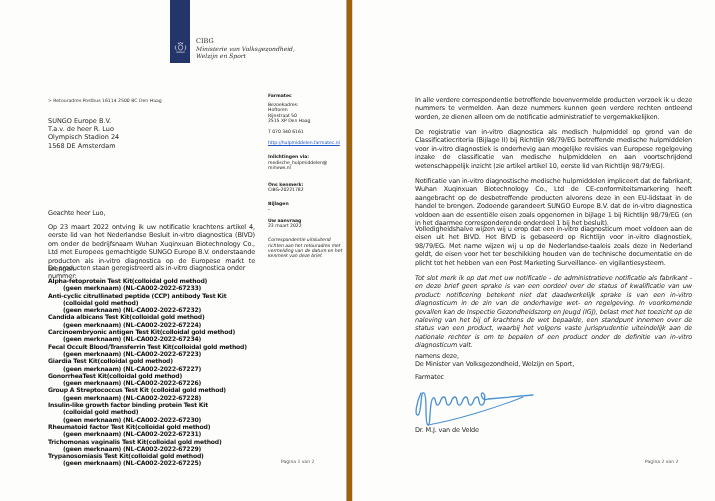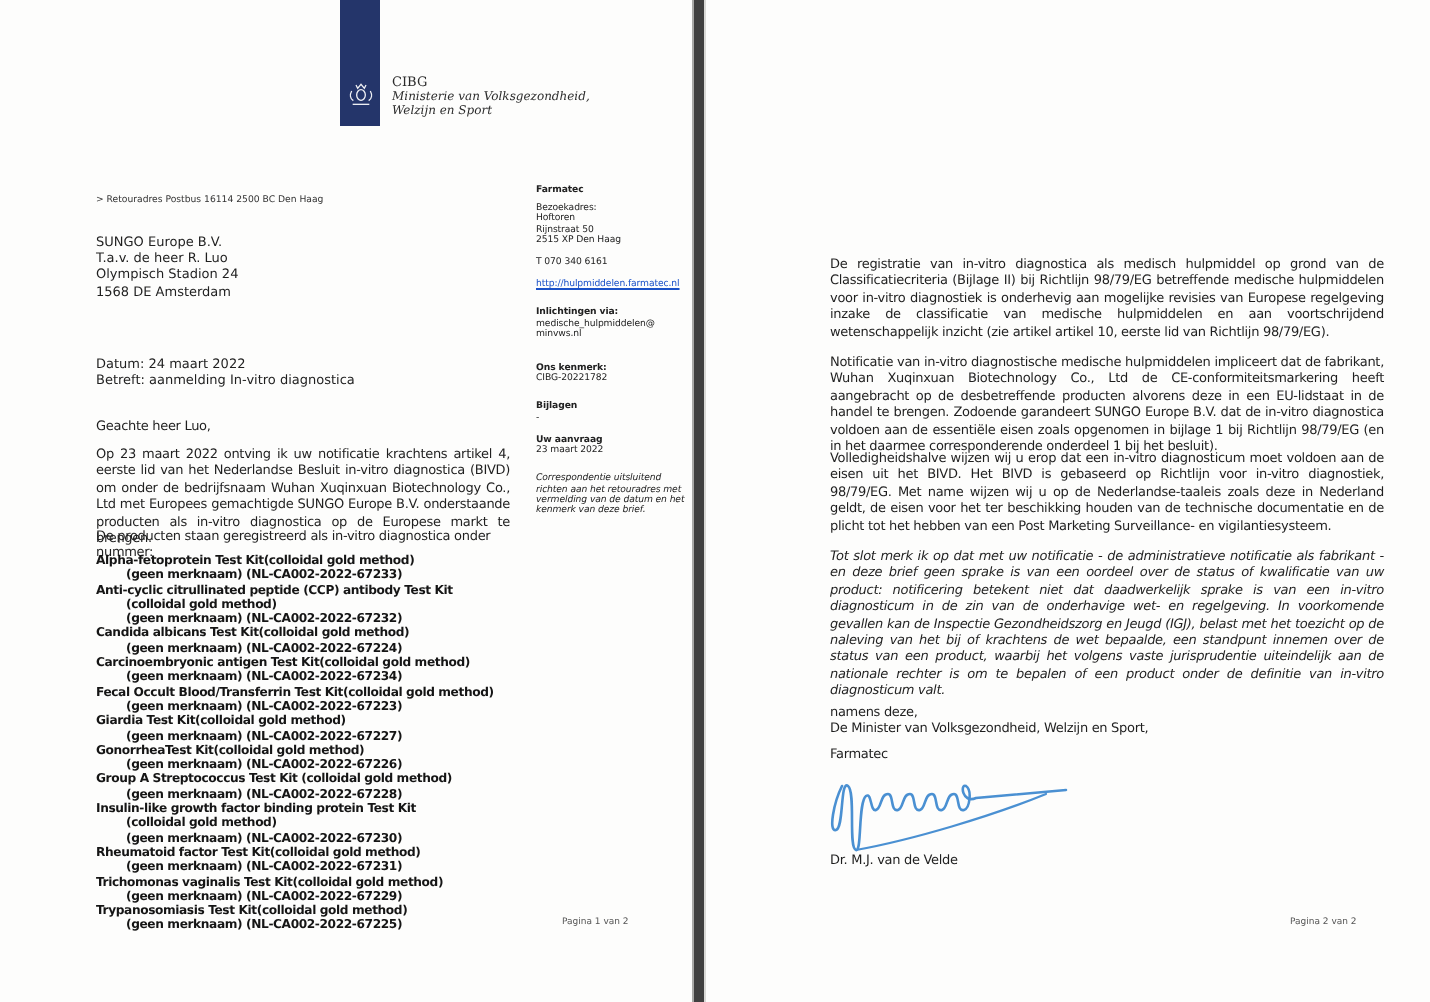--- a/index.html
+++ b/index.html
@@ -1,16 +1,16 @@
 <!DOCTYPE html>
 <html><head>
 <meta charset="utf-8">
 <style>
   html,body{margin:0;padding:0;background:#e8e8e6;}
-  #canvas{position:relative;width:715px;height:501px;background:#404040;overflow:hidden;
+  #canvas{position:relative;width:715px;height:501px;background:#a16207;overflow:hidden;
           font-family:"DejaVu Sans",sans-serif;color:#1f1f1f;}
   .abs{position:absolute;}
   .page{position:absolute;top:0;height:501px;background:#fdfdfc;}
   #page1{left:0;width:346px;}
   #page2{left:353px;width:362px;}
   .edge-a{position:absolute;left:346px;top:0;width:1px;height:501px;background:#a9a9a7;}
   .edge-b{position:absolute;left:352px;top:0;width:1px;height:501px;background:#d9d9d6;}
 
   
   .banner{position:absolute;left:170px;top:0;width:20px;height:63px;background:#24356a;
@@ -72,24 +72,20 @@
 
     <div class="abs tiny" style="left:48px;top:98px;">&gt; Retouradres Postbus 16114 2500 BC  Den Haag</div>
 
     <div class="abs addr" style="left:48px;top:117px;">
       <div>SUNGO Europe B.V.</div>
       <div>T.a.v. de heer R. Luo</div>
       <div>Olympisch Stadion 24</div>
       <div>1568 DE  Amsterdam</div>
     </div>
 
-    <div class="abs addr" style="left:48px;top:178px;">
-      <div>Datum: 24 maart 2022</div>
-      <div>Betreft: aanmelding In-vitro diagnostica</div>
-    </div>
 
     <div class="abs txt" style="left:48px;top:209px;">Geachte heer Luo,</div>
 
     <div class="abs txt just" style="left:48px;top:223px;width:207px;">Op 23 maart 2022 ontving ik uw notificatie krachtens artikel 4, eerste lid van het Nederlandse Besluit in-vitro diagnostica (BIVD) om onder de bedrijfsnaam Wuhan Xuqinxuan Biotechnology Co., Ltd met Europees gemachtigde SUNGO Europe B.V. onderstaande producten als in-vitro diagnostica op de Europese markt te brengen.</div>
 
     <div class="abs txt" style="left:48px;top:264px;width:210px;">De producten staan geregistreerd als in-vitro diagnostica onder nummer:</div>
 
     <div class="abs prods" style="left:48px;top:277px;width:260px;">
       <div>
         <div class="prod-name">Alpha-fetoprotein Test Kit(colloidal gold method)</div>
@@ -163,20 +159,21 @@
       <div class="note g9">Correspondentie uitsluitend richten aan het retouradres met vermelding van de datum en het kenmerk van deze brief.</div>
     </div>
 
     <div class="abs footer" style="left:281px;top:459px;">Pagina 1 van 2</div>
   </div>
 
   <div class="edge-a"></div>
   <div class="edge-b"></div>
 
   <div id="page2" class="page">
+    <div class="p2par txt just" style="left:62px;top:96px;">In alle verdere correspondentie betreffende bovenvermelde producten verzoek ik u deze nummers te vermelden. Aan deze nummers kunnen geen verdere rechten ontleend worden, ze dienen alleen om de notificatie administratief te vergemakkelijken.</div>
     <div class="p2par txt just" style="left:62px;top:128px;">De registratie van in-vitro diagnostica als medisch hulpmiddel op grond van de Classificatiecriteria (Bijlage II) bij Richtlijn 98/79/EG betreffende medische hulpmiddelen voor in-vitro diagnostiek is onderhevig aan mogelijke revisies van Europese regelgeving inzake de classificatie van medische hulpmiddelen en aan voortschrijdend wetenschappelijk inzicht (zie artikel artikel 10, eerste lid van Richtlijn 98/79/EG).</div>
     <div class="p2par txt just" style="left:62px;top:177px;">Notificatie van in-vitro diagnostische medische hulpmiddelen impliceert dat de fabrikant, Wuhan Xuqinxuan Biotechnology Co., Ltd de CE-conformiteitsmarkering heeft aangebracht op de desbetreffende producten alvorens deze in een EU-lidstaat in de handel te brengen. Zodoende garandeert SUNGO Europe B.V. dat de in-vitro diagnostica voldoen aan de essentiële eisen zoals opgenomen in bijlage 1 bij Richtlijn 98/79/EG (en in het daarmee corresponderende onderdeel 1 bij het besluit).</div>
     <div class="p2par txt just" style="left:62px;top:225px;">Volledigheidshalve wijzen wij u erop dat een in-vitro diagnosticum moet voldoen aan de eisen uit het BIVD. Het BIVD is gebaseerd op Richtlijn voor in-vitro diagnostiek, 98/79/EG. Met name wijzen wij u op de Nederlandse-taaleis zoals deze in Nederland geldt, de eisen voor het ter beschikking houden van de technische documentatie en de plicht tot het hebben van een Post Marketing Surveillance- en vigilantiesysteem.</div>
     <div class="p2par txt just ital" style="left:62px;top:274px;">Tot slot merk ik op dat met uw notificatie  - de administratieve notificatie als fabrikant - en deze brief geen sprake is van een oordeel over de status of kwalificatie van uw  product: notificering betekent niet dat daadwerkelijk sprake is van een in-vitro diagnosticum in de zin van de onderhavige wet- en regelgeving. In voorkomende gevallen kan de Inspectie Gezondheidszorg en Jeugd (IGJ), belast met het toezicht op de naleving van het bij of krachtens de wet bepaalde, een standpunt innemen over de status van een product, waarbij het volgens vaste jurisprudentie uiteindelijk aan de nationale rechter is om te bepalen of een product onder de definitie van in-vitro diagnosticum valt.</div>
 
     <div class="p2par txt" style="left:62px;top:352px;">
       <div>namens deze,</div>
       <div>De Minister van Volksgezondheid, Welzijn en Sport,</div>
     </div>
     <div class="p2par txt" style="left:62px;top:373px;">

